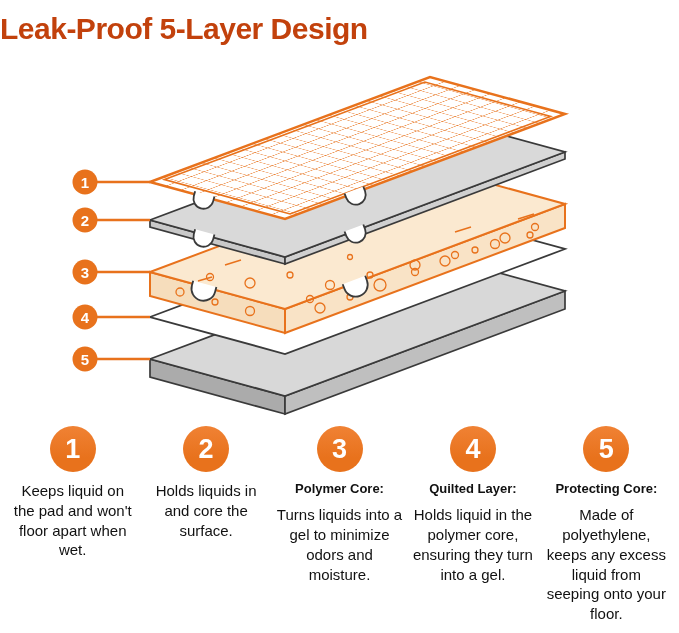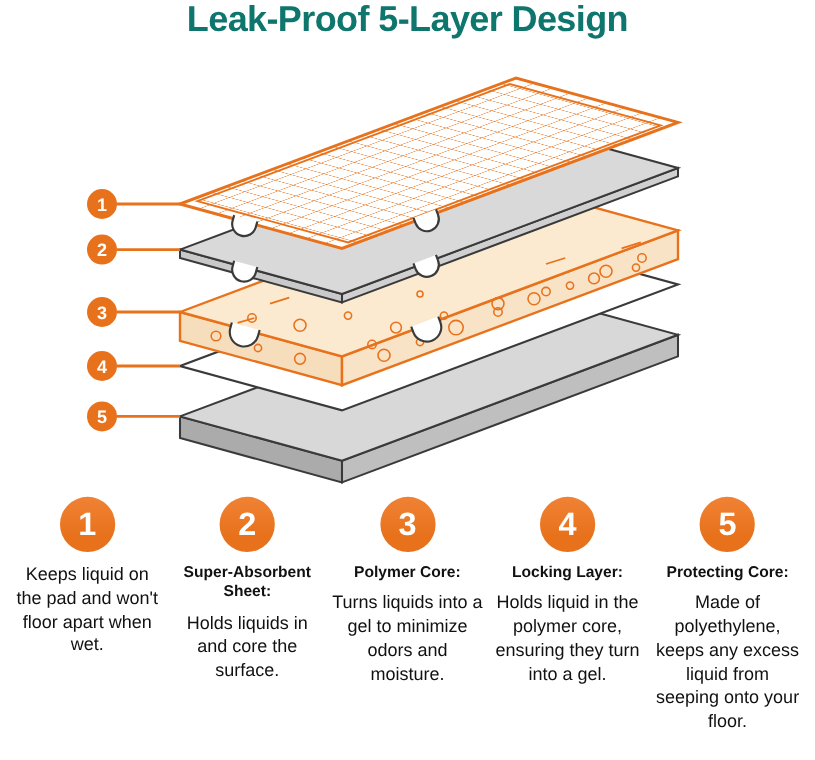--- a/index.html
+++ b/index.html
@@ -1,22 +1,22 @@
 <!DOCTYPE html>
 <html><head>
 <meta charset="utf-8">
 <style>
   html,body{margin:0;padding:0;}
   body{
     width:679px;height:633px;background:#ffffff;overflow:hidden;
     font-family:"Liberation Sans",sans-serif;color:#111;
   }
   h1.title{
-    text-align:center;color:#0f766e;font-size:30px;font-weight:700;
-    margin:0 0 2px;letter-spacing:-0.5px;line-height:1.1;
+    color:#c2410c;font-size:30px;font-weight:700;
+    margin:12px 0 2px;letter-spacing:-0.5px;line-height:1.1;
   }
   .diagram-wrap{width:679px;height:375px;}
   .features{
     display:flex;justify-content:space-between;gap:8px;
     padding:0 10px;margin-top:4px;
   }
   .feature{flex:1 1 0;text-align:center;min-width:0;}
   .feature-num{
     width:46px;height:46px;border-radius:50%;
     background:linear-gradient(180deg,#F08234 0%,#E8721C 70%);
@@ -143,31 +143,30 @@
 </svg>
 </div>
 
 <div class="features">
   <div class="feature">
     <div class="feature-num">1</div>
     <p>Keeps liquid on the pad and won't floor apart when wet.</p>
   </div>
   <div class="feature">
     <div class="feature-num">2</div>
-    <h3>Super-Absorbent Sheet:</h3>
     <p>Holds liquids in and core the surface.</p>
   </div>
   <div class="feature">
     <div class="feature-num">3</div>
     <h3>Polymer Core:</h3>
     <p>Turns liquids into a gel to minimize odors and moisture.</p>
   </div>
   <div class="feature">
     <div class="feature-num">4</div>
-    <h3>Locking Layer:</h3>
+    <h3>Quilted Layer:</h3>
     <p>Holds liquid in the polymer core, ensuring they turn into a gel.</p>
   </div>
   <div class="feature">
     <div class="feature-num">5</div>
     <h3>Protecting Core:</h3>
     <p>Made of polyethylene, keeps any excess liquid from seeping onto your floor.</p>
   </div>
 </div>
 
 </body></html>

